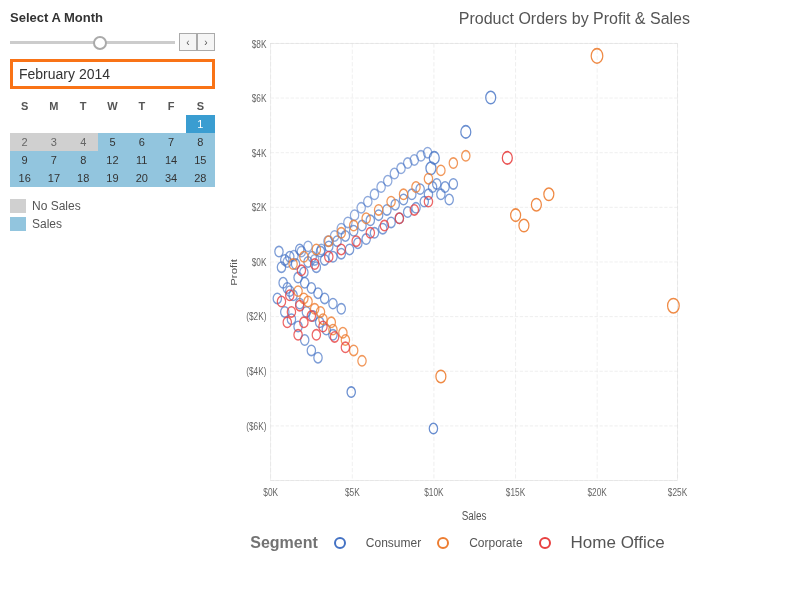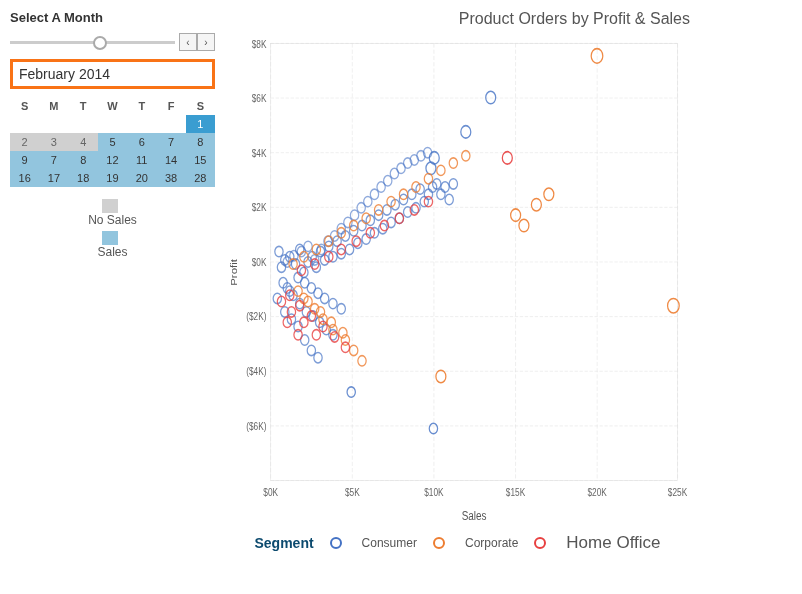--- a/index.html
+++ b/index.html
@@ -23,21 +23,21 @@
     
     .calendar { width: 100%; border-collapse: collapse; }
     .calendar th { text-align: center; font-weight: bold; font-size: 11px; color: #555; padding: 3px 0; width: 28px; }
     .calendar td { text-align: center; font-size: 11px; padding: 3px 2px; cursor: pointer; color: #333; }
     .calendar td.empty { background: transparent; }
     .calendar td.no-sales { background: #d0d0d0; color: #666; }
     .calendar td.has-sales { background: #92c5de; color: #333; }
     .calendar td.selected { background: #3a9dd1; color: #fff; }
     
     .legend { margin-top: 12px; }
-    .legend-item { display: flex; align-items: center; margin-bottom: 4px; font-size: 12px; color: #555; flex-direction: column; }
+    .legend-item { display: flex; align-items: center; margin-bottom: 4px; font-size: 12px; color: #555; }
     .legend-box { width: 16px; height: 14px; margin-right: 6px; }
     .legend-box.no-sales { background: #d0d0d0; }
     .legend-box.sales { background: #92c5de; }
     
     
     .right-panel { flex: 1; padding: 10px 10px 8px 0; position: relative; text-align: right; }
     
     .chart-title { font-size: 16px; color: #555; margin-bottom: 5px; margin-left: 40px; }
     
     .chart-area { position: relative; width: 100%; height: 510px; }
@@ -106,21 +106,21 @@
             <td class="has-sales">11</td>
             <td class="has-sales">14</td>
             <td class="has-sales">15</td>
           </tr>
           <tr>
             <td class="has-sales">16</td>
             <td class="has-sales">17</td>
             <td class="has-sales">18</td>
             <td class="has-sales">19</td>
             <td class="has-sales">20</td>
-            <td class="has-sales">38</td>
+            <td class="has-sales">34</td>
             <td class="has-sales">28</td>
           </tr>
         </tbody>
     </table>
     
     
     <div class="legend">
       <div class="legend-item">
         <div class="legend-box no-sales"></div>
         <span>No Sales</span>
@@ -346,21 +346,21 @@
         <circle cx="95" cy="278" r="5" fill="none" stroke="#e84040" stroke-width="1.5" opacity="0.8"></circle>
         <circle cx="110" cy="290" r="5" fill="none" stroke="#e84040" stroke-width="1.5" opacity="0.8"></circle>
         <circle cx="75" cy="278" r="5" fill="none" stroke="#e84040" stroke-width="1.5" opacity="0.8"></circle>
         <circle cx="88" cy="290" r="5" fill="none" stroke="#e84040" stroke-width="1.5" opacity="0.8"></circle>
 
         <circle cx="340" cy="120" r="6" fill="none" stroke="#e84040" stroke-width="1.5" opacity="0.9"></circle>
       </svg>
     </div>
 
     <div class="chart-legend" style="margin-top:-10px;">
-      <span style="font-weight:bold; font-size:14px; color:#0c4a6e;">Segment</span>
+      <span style="font-weight:bold; font-size:16px; color:#737373;">Segment</span>
       <div class="chart-legend-item">
         <div class="legend-circle" style="border-color:#4472c4;"></div>
         <span style="font-size:12px; color:#555;">Consumer</span>
       </div>
       <div class="chart-legend-item">
         <div class="legend-circle" style="border-color:#ed7d31;"></div>
         <span style="font-size:12px; color:#555;">Corporate</span>
       </div>
       <div class="chart-legend-item">
         <div class="legend-circle" style="border-color:#e84040;"></div>

